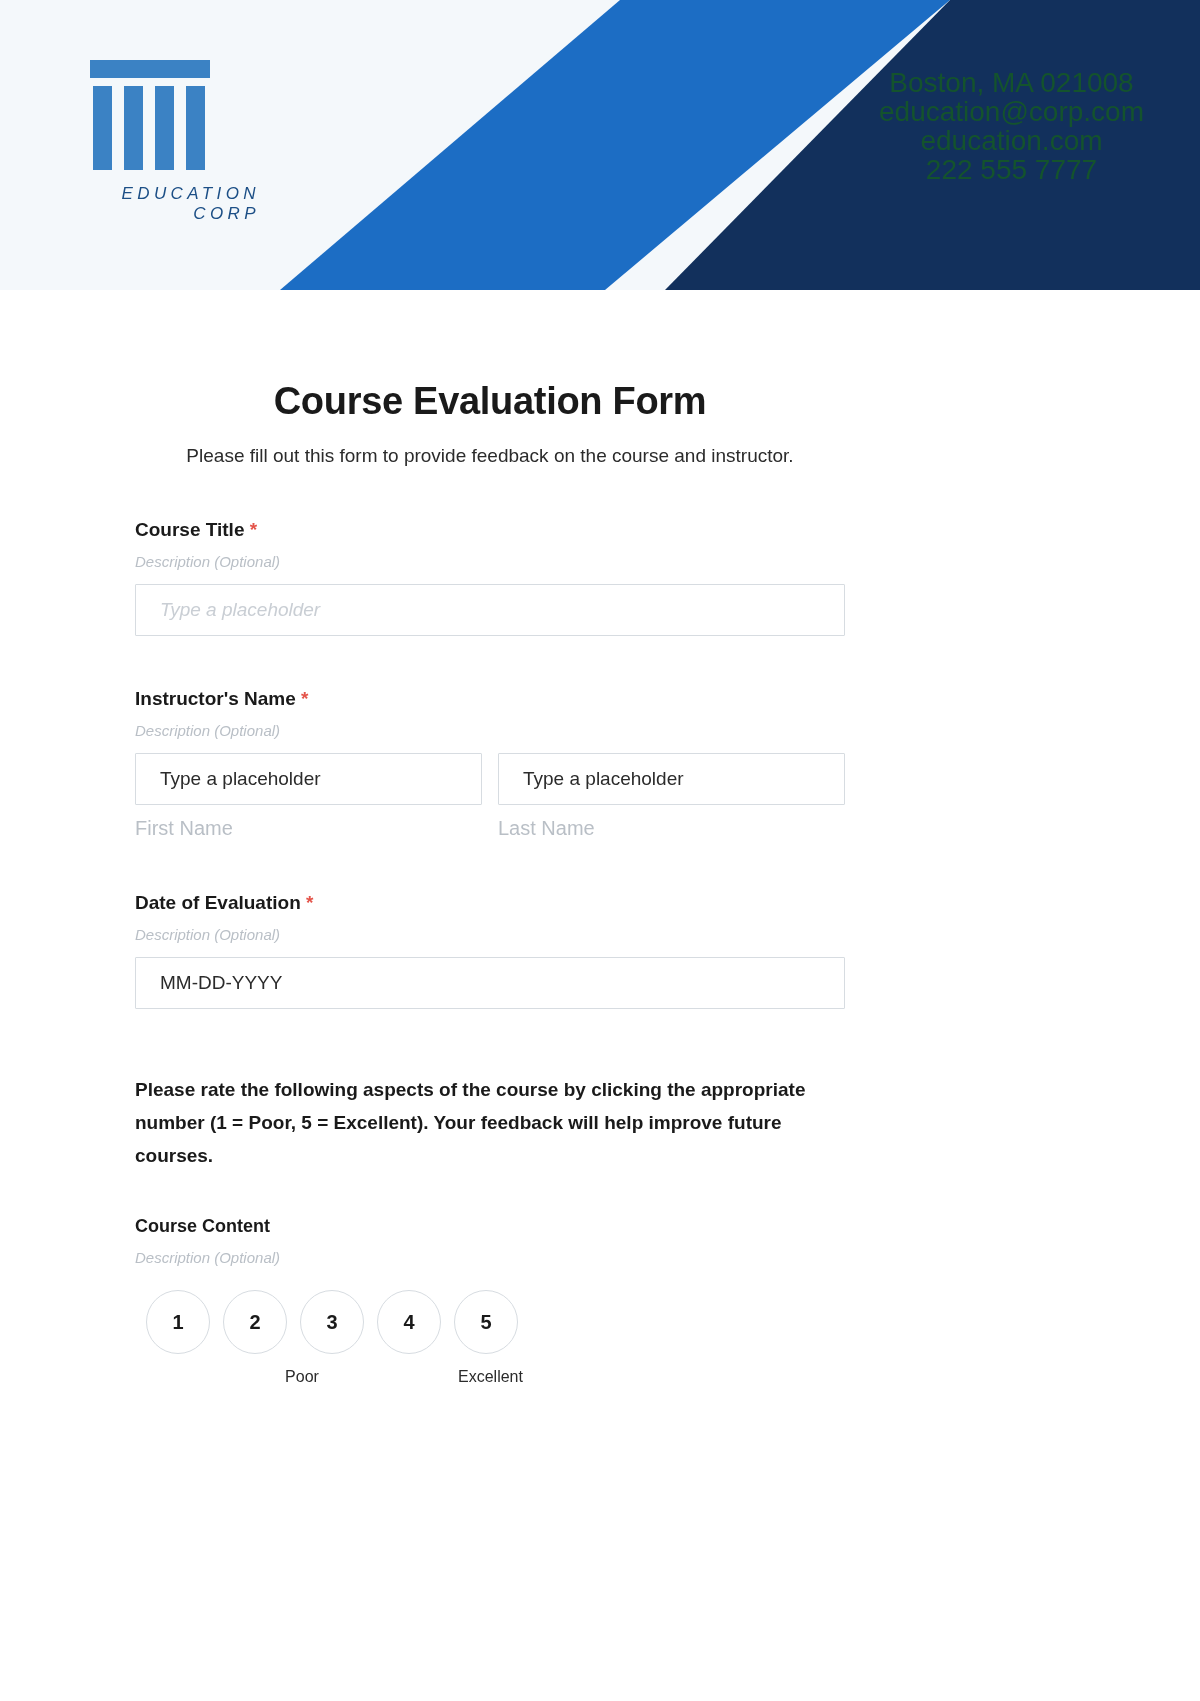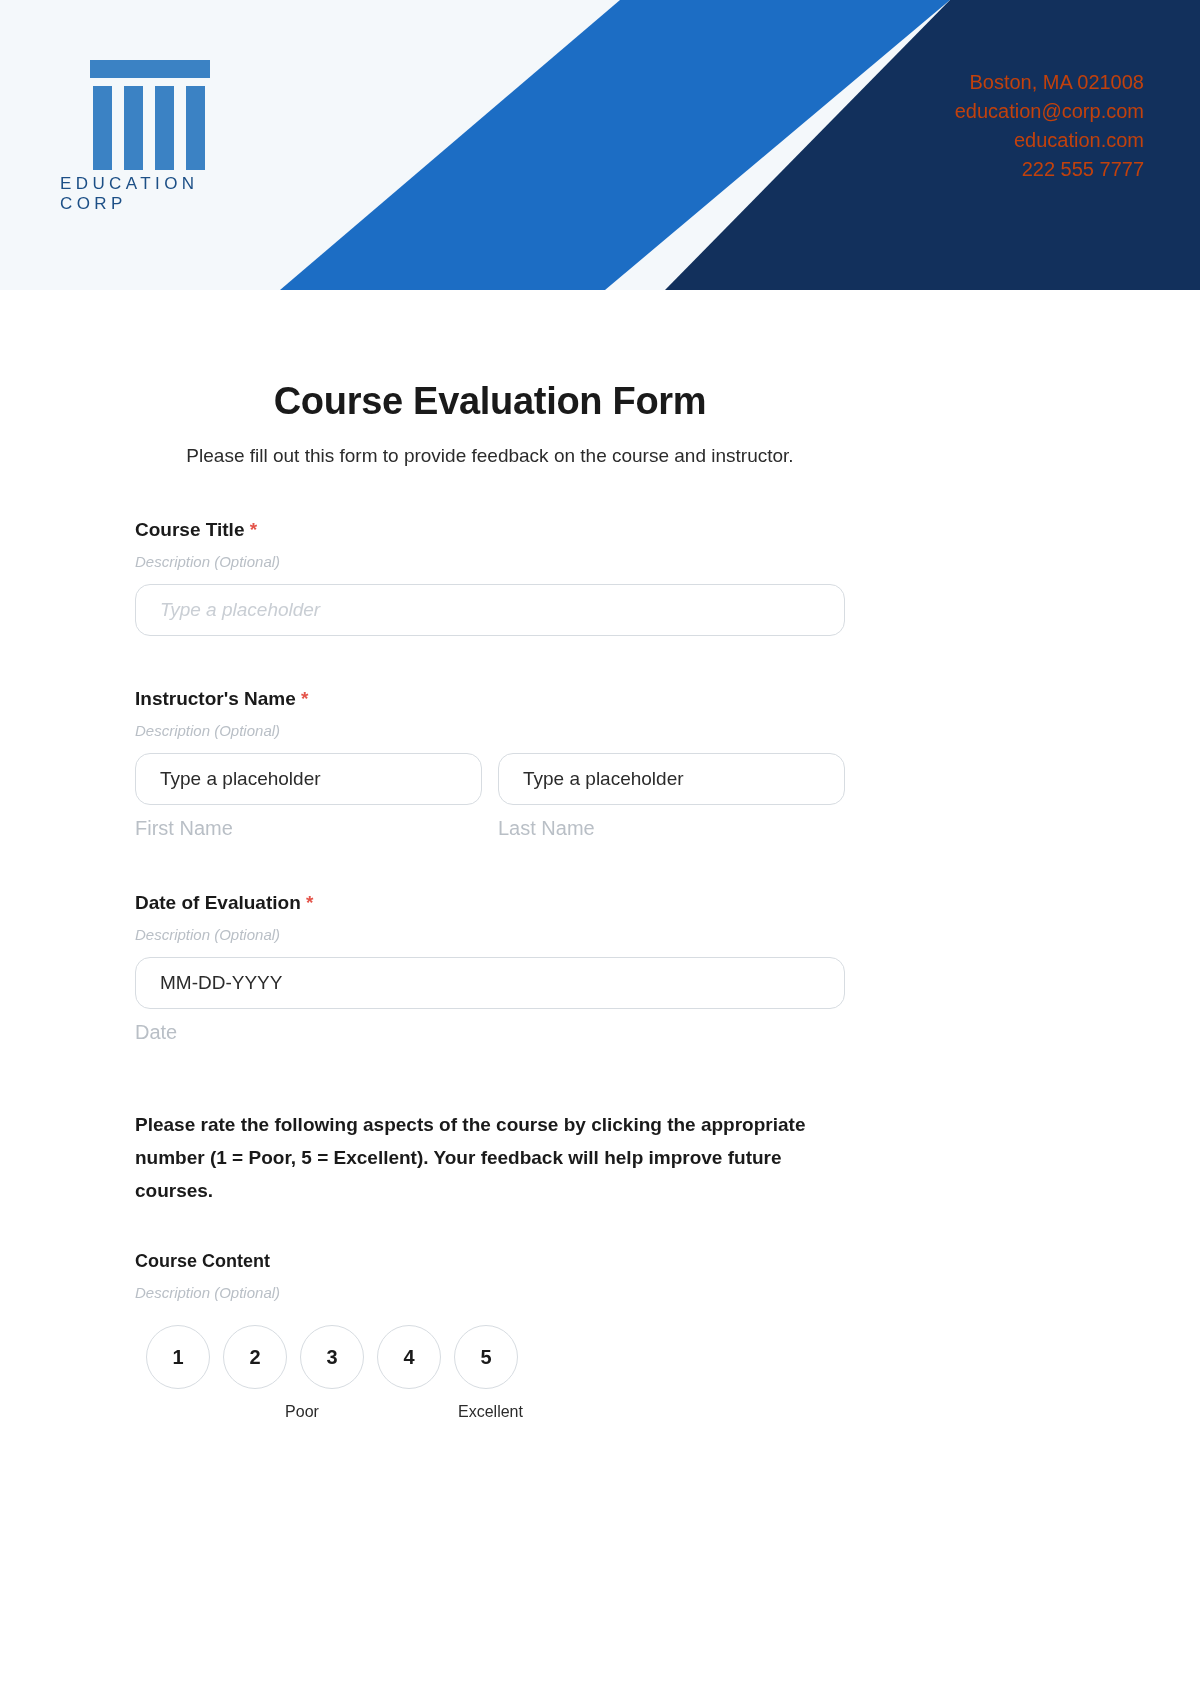--- a/index.html
+++ b/index.html
@@ -45,34 +45,35 @@
   }
   .logo-col {
     position: absolute; top: 26px;
     width: 19px; height: 84px; background: #3b82c4;
   }
   .logo-col.c1 { left: 3px; }
   .logo-col.c2 { left: 34px; }
   .logo-col.c3 { left: 65px; }
   .logo-col.c4 { left: 96px; }
   .logo-text {
-    margin-top: 4px;
+    margin-top: 14px;
     font-size: 17px;
     letter-spacing: 4.4px;
     color: #1c4f86;
-    text-align: left;
+    text-align: right;
     width: 200px;
+    font-style: italic;
   }
   .contact {
     position: absolute;
     right: 56px;
     top: 68px;
-    text-align: right;
-    color: #c2410c;
-    font-size: 20px;
+    text-align: center;
+    color: #14532d;
+    font-size: 28px;
     line-height: 29px;
   }
 
   
   .page { width: 980px; padding: 0 135px; }
   .form-title {
     text-align: center;
     font-size: 38px;
     font-weight: bold;
     color: #1a1a1a;
@@ -97,21 +98,21 @@
     font-size: 15px;
     color: #b9bfc6;
     font-style: italic;
     margin-top: 12px;
   }
   .input {
     margin-top: 14px;
     width: 100%;
     height: 52px;
     border: 1px solid #d7dce1;
-    border-radius: 15px;
+    border-radius: 1px;
     background: #fff;
     display: flex;
     align-items: center;
     padding: 12px 24px;
     font-size: 19px;
     color: #2b2b2b;
   }
   .input.placeholder { color: #c9ced4; font-style: italic; }
   .row { display: flex; gap: 16px; margin-top: 14px; }
   .col { flex: 1; }
@@ -227,21 +228,20 @@
     </div>
   </div>
 
   <div class="field">
     <div class="field-label">
       <span>Date of Evaluation</span>
       <span class="req">*</span>
     </div>
     <div class="field-desc">Description (Optional)</div>
     <div class="input">MM-DD-YYYY</div>
-    <div class="sublabel">Date</div>
   </div>
 
   <div class="instructions">Please rate the following aspects of the course by clicking the appropriate number (1 = Poor, 5 = Excellent). Your feedback will help improve future courses.</div>
 
   <div class="section-title">Course Content</div>
 
   <div>
     <div class="field-desc">Description (Optional)</div>
     <div class="rating">
       <div class="rating-circle">1</div>

